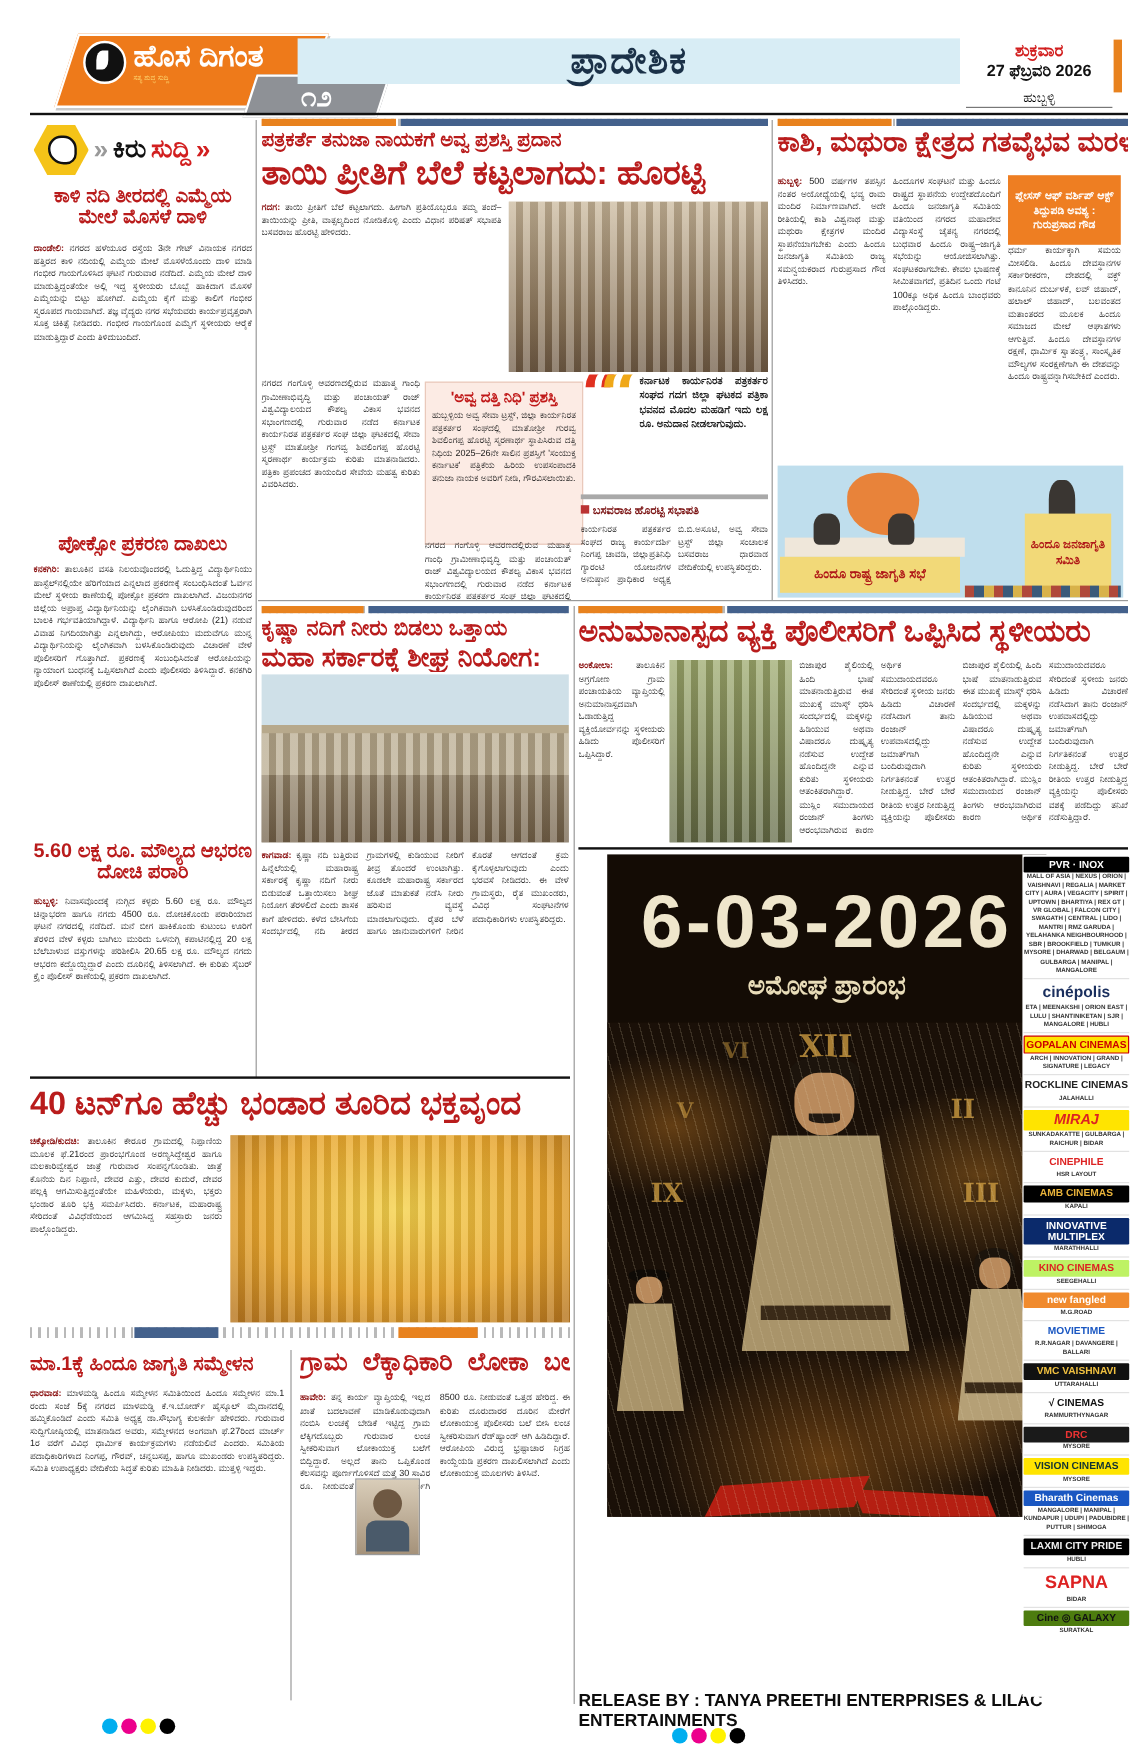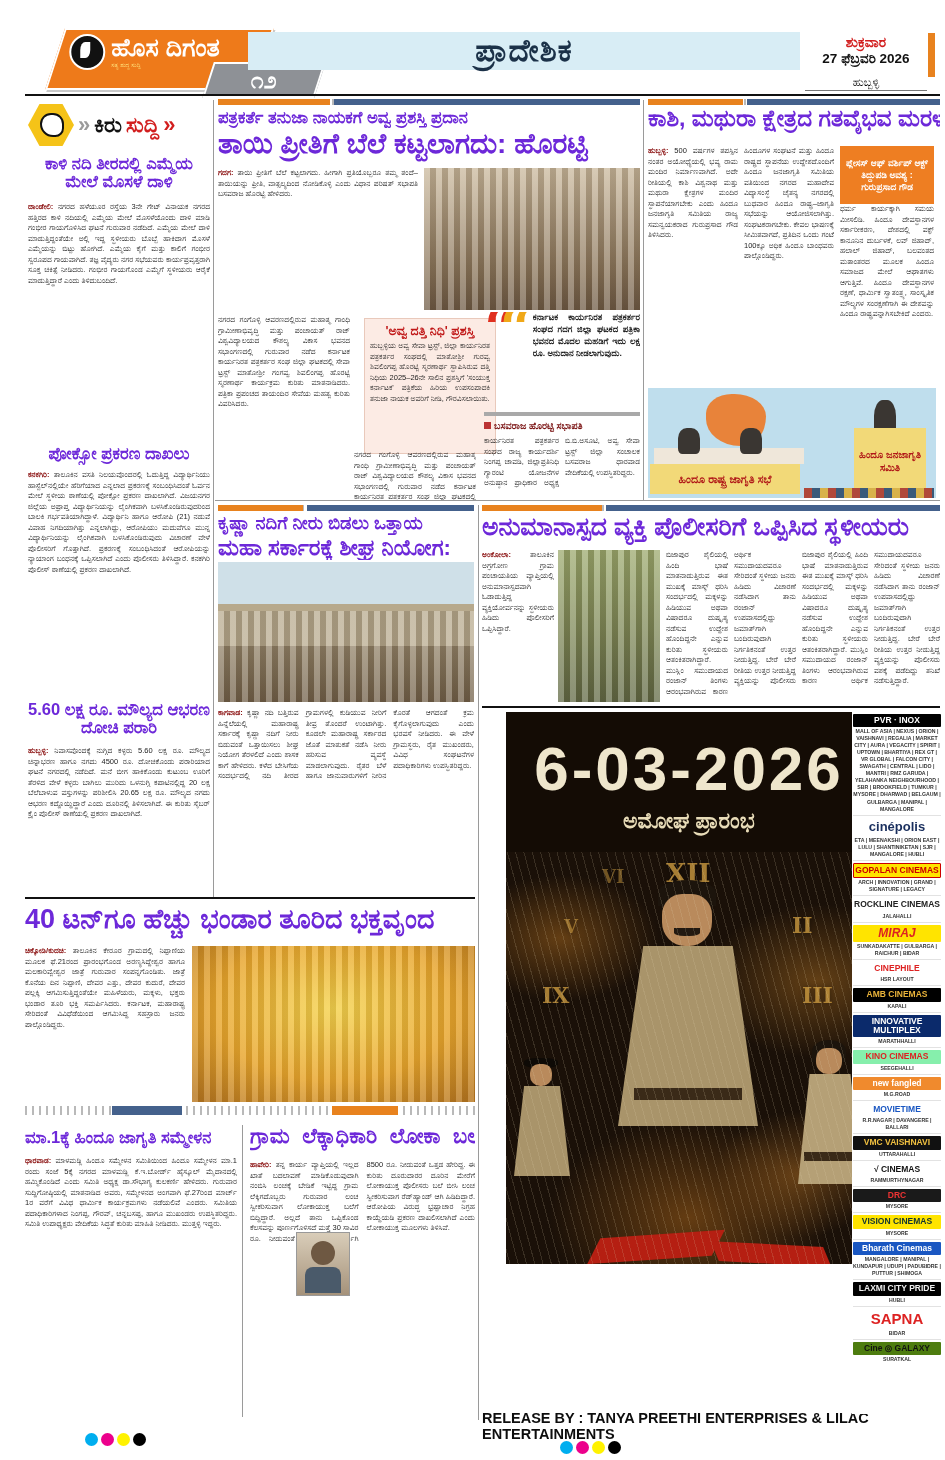--- a/index.html
+++ b/index.html
@@ -17,21 +17,21 @@
   .pgno{background:#8e9196;transform:skewX(-18deg);border:2px solid #fff;display:flex;align-items:center;justify-content:center;}
   .pgno span{transform:skewX(18deg);color:#fff;font-size:23px;font-weight:bold;}
   .banner{background:#d8edf5;display:flex;align-items:center;justify-content:center;}
   .banner span{font-size:31px;font-weight:bold;color:#1b3148;letter-spacing:1px;}
   .day{color:#d21f1f;font-weight:bold;font-size:14px;text-align:center;}
   .date{color:#111;font-size:13.5px;font-weight:bold;text-align:center;}
   .edition{font-size:11px;text-align:center;border-bottom:1px solid #777;padding-bottom:1px;}
   
   .bt{font-size:7.5px;line-height:1.4;text-align:justify;color:#1d1d1d;overflow:hidden;}
   .dl{font-weight:bold;color:#8a1010;}
-  .hl{font-weight:bold;color:#6d28d9;line-height:1.12;overflow:hidden;}
+  .hl{font-weight:bold;color:#b91c1c;line-height:1.12;overflow:hidden;}
   .ctr{text-align:center;}
   .kbar{height:6px;background:repeating-linear-gradient(90deg,#b9b9b9 0 2px,#fff 2px 6px);position:absolute;}
   .seg{position:absolute;top:0;height:6px;}
   .seg.o{background:#E8821E;} .seg.b{background:#44618c;}
   .photo{overflow:hidden;position:absolute;}
   .crowdlines{position:absolute;inset:0;background:repeating-linear-gradient(90deg,rgba(255,255,255,.55) 0 6px,rgba(60,50,40,.35) 6px 12px);opacity:.5;}
   .pinkbox{background:#fcebe4;border:1px solid #e9c9bb;padding:5px;}
   .pinkbox .t{color:#c01818;font-weight:bold;font-size:12.5px;text-align:center;line-height:1.15;margin-bottom:3px;}
   .obox{background:#EE7E22;color:#fff;font-weight:bold;font-size:9px;text-align:center;display:flex;align-items:center;justify-content:center;padding:4px;line-height:1.35;}
   .qmark{font-family:"DejaVu Serif",serif;font-size:58px;line-height:.6;font-weight:bold;}
@@ -156,21 +156,21 @@
   <div class="abs hl" style="left:218px;top:128px;width:422px;height:38px;font-size:28px;white-space:nowrap;">ತಾಯಿ ಪ್ರೀತಿಗೆ ಬೆಲೆ ಕಟ್ಟಲಾಗದು: ಹೊರಟ್ಟಿ</div>
   <div class="abs photo" style="left:424px;top:168px;width:216px;height:142px;background:linear-gradient(180deg,#c9b79a,#8a7458 70%,#6b5640);">
     <div class="crowdlines"></div>
   </div>
   <div class="abs bt" style="left:218px;top:168px;width:200px;height:142px;">
     <span class="dl">ಗದಗ:</span> <span>ತಾಯಿ ಪ್ರೀತಿಗೆ ಬೆಲೆ ಕಟ್ಟಲಾಗದು. ಹೀಗಾಗಿ ಪ್ರತಿಯೊಬ್ಬರೂ ತಮ್ಮ ತಂದೆ–ತಾಯಿಯನ್ನು ಪ್ರೀತಿ, ವಾತ್ಸಲ್ಯದಿಂದ ನೋಡಿಕೊಳ್ಳಿ ಎಂದು ವಿಧಾನ ಪರಿಷತ್ ಸಭಾಪತಿ ಬಸವರಾಜ ಹೊರಟ್ಟಿ ಹೇಳಿದರು.</span>
   </div>
   <div class="abs bt" style="left:218px;top:315px;width:132px;height:185px;">
     <span>ನಗರದ ಗಂಗೊಳ್ಳಿ ಆವರಣದಲ್ಲಿರುವ ಮಹಾತ್ಮ ಗಾಂಧಿ ಗ್ರಾಮೀಣಾಭಿವೃದ್ಧಿ ಮತ್ತು ಪಂಚಾಯತ್ ರಾಜ್ ವಿಶ್ವವಿದ್ಯಾಲಯದ ಕೌಶಲ್ಯ ವಿಕಾಸ ಭವನದ ಸಭಾಂಗಣದಲ್ಲಿ ಗುರುವಾರ ನಡೆದ ಕರ್ನಾಟಕ ಕಾರ್ಯನಿರತ ಪತ್ರಕರ್ತರ ಸಂಘ ಜಿಲ್ಲಾ ಘಟಕದಲ್ಲಿ ಸೇವಾ ಟ್ರಸ್ಟ್ ಮಾತೋಶ್ರೀ ಗಂಗವ್ವ ಶಿವಲಿಂಗಪ್ಪ ಹೊರಟ್ಟಿ ಸ್ಮರಣಾರ್ಥ ಕಾರ್ಯಕ್ರಮ ಕುರಿತು ಮಾತನಾಡಿದರು. ಪತ್ರಿಕಾ ಪ್ರಪಂಚದ ತಾಯಂದಿರ ಸೇವೆಯ ಮಹತ್ವ ಕುರಿತು ವಿವರಿಸಿದರು.</span>
   </div>
-  <div class="abs pinkbox" style="left:364px;top:318px;width:120px;height:124px;">
+  <div class="abs pinkbox" style="left:354px;top:318px;width:120px;height:124px;">
     <div class="t">'ಅವ್ವ ದತ್ತಿ ನಿಧಿ' ಪ್ರಶಸ್ತಿ</div>
     <div class="bt" style="height:92px;">ಹುಬ್ಬಳ್ಳಿಯ ಅವ್ವ ಸೇವಾ ಟ್ರಸ್ಟ್, ಜಿಲ್ಲಾ ಕಾರ್ಯನಿರತ ಪತ್ರಕರ್ತರ ಸಂಘದಲ್ಲಿ ಮಾತೋಶ್ರೀ ಗುರವ್ವ ಶಿವಲಿಂಗಪ್ಪ ಹೊರಟ್ಟಿ ಸ್ಮರಣಾರ್ಥ ಸ್ಥಾಪಿಸಿರುವ ದತ್ತಿ ನಿಧಿಯ 2025–26ನೇ ಸಾಲಿನ ಪ್ರಶಸ್ತಿಗೆ 'ಸಂಯುಕ್ತ ಕರ್ನಾಟಕ' ಪತ್ರಿಕೆಯ ಹಿರಿಯ ಉಪಸಂಪಾದಕಿ ತನುಜಾ ನಾಯಕ ಅವರಿಗೆ ನೀಡಿ, ಗೌರವಿಸಲಾಯಿತು.</div>
   </div>
   <div class="abs bt" style="left:354px;top:450px;width:122px;height:50px;">ನಗರದ ಗಂಗೊಳ್ಳಿ ಆವರಣದಲ್ಲಿರುವ ಮಹಾತ್ಮ ಗಾಂಧಿ ಗ್ರಾಮೀಣಾಭಿವೃದ್ಧಿ ಮತ್ತು ಪಂಚಾಯತ್ ರಾಜ್ ವಿಶ್ವವಿದ್ಯಾಲಯದ ಕೌಶಲ್ಯ ವಿಕಾಸ ಭವನದ ಸಭಾಂಗಣದಲ್ಲಿ ಗುರುವಾರ ನಡೆದ ಕರ್ನಾಟಕ ಕಾರ್ಯನಿರತ ಪತ್ರಕರ್ತರ ಸಂಘ ಜಿಲ್ಲಾ ಘಟಕದಲ್ಲಿ ಸೇವಾ ಟ್ರಸ್ಟ್ ಮಾತೋಶ್ರೀ ಗಂಗವ್ವ ಶಿವಲಿಂಗಪ್ಪ ಹೊರಟ್ಟಿ ಸ್ಮರಣಾರ್ಥ ಕಾರ್ಯಕ್ರಮ ಕುರಿತು ಮಾತನಾಡಿದರು. ಪತ್ರಿಕಾ ಪ್ರಪಂಚದ ತಾಯಂದಿರ ಸೇವೆಯ ಮಹತ್ವ ಕುರಿತು ವಿವರಿಸಿದರು.</div>
   <div class="abs" style="left:484px;top:312px;width:156px;height:96px;overflow:hidden;">
     <span class="qmark" style="color:#e03020;float:left;">“</span>
       <span class="qmark" style="color:#f0a818;float:left;margin-left:-18px;">“</span>
     <div class="bt" style="font-size:8.5px;font-weight:bold;">ಕರ್ನಾಟಕ ಕಾರ್ಯನಿರತ ಪತ್ರಕರ್ತರ ಸಂಘದ ಗದಗ ಜಿಲ್ಲಾ ಘಟಕದ ಪತ್ರಿಕಾ ಭವನದ ಮೊದಲ ಮಹಡಿಗೆ ಇದು ಲಕ್ಷ ರೂ. ಅನುದಾನ ನೀಡಲಾಗುವುದು.</div>
   </div>
   <div class="abs attrbar" style="left:484px;top:412px;width:156px;"></div>
@@ -338,21 +338,21 @@
       </div>
     <div class="the">
         <div class="thl" style=";background:#000;color:#e8b23a">AMB CINEMAS</div>
         <div class="tho">KAPALI</div>
       </div>
     <div class="the">
         <div class="thl" style=";background:#0b2a6b;color:#fff">INNOVATIVE MULTIPLEX</div>
         <div class="tho">MARATHHALLI</div>
       </div>
     <div class="the">
-        <div class="thl" style=";background:#86efac;color:#d22">KINO CINEMAS</div>
+        <div class="thl" style=";background:#bef264;color:#d22">KINO CINEMAS</div>
         <div class="tho">SEEGEHALLI</div>
       </div>
     <div class="the">
         <div class="thl" style=";background:#f08a2d;color:#fff">new fangled</div>
         <div class="tho">M.G.ROAD</div>
       </div>
     <div class="the">
         <div class="thl" style=";background:#fff;color:#1a57c2">MOVIETIME</div>
         <div class="tho">R.R.NAGAR | DAVANGERE | BALLARI</div>
       </div>

